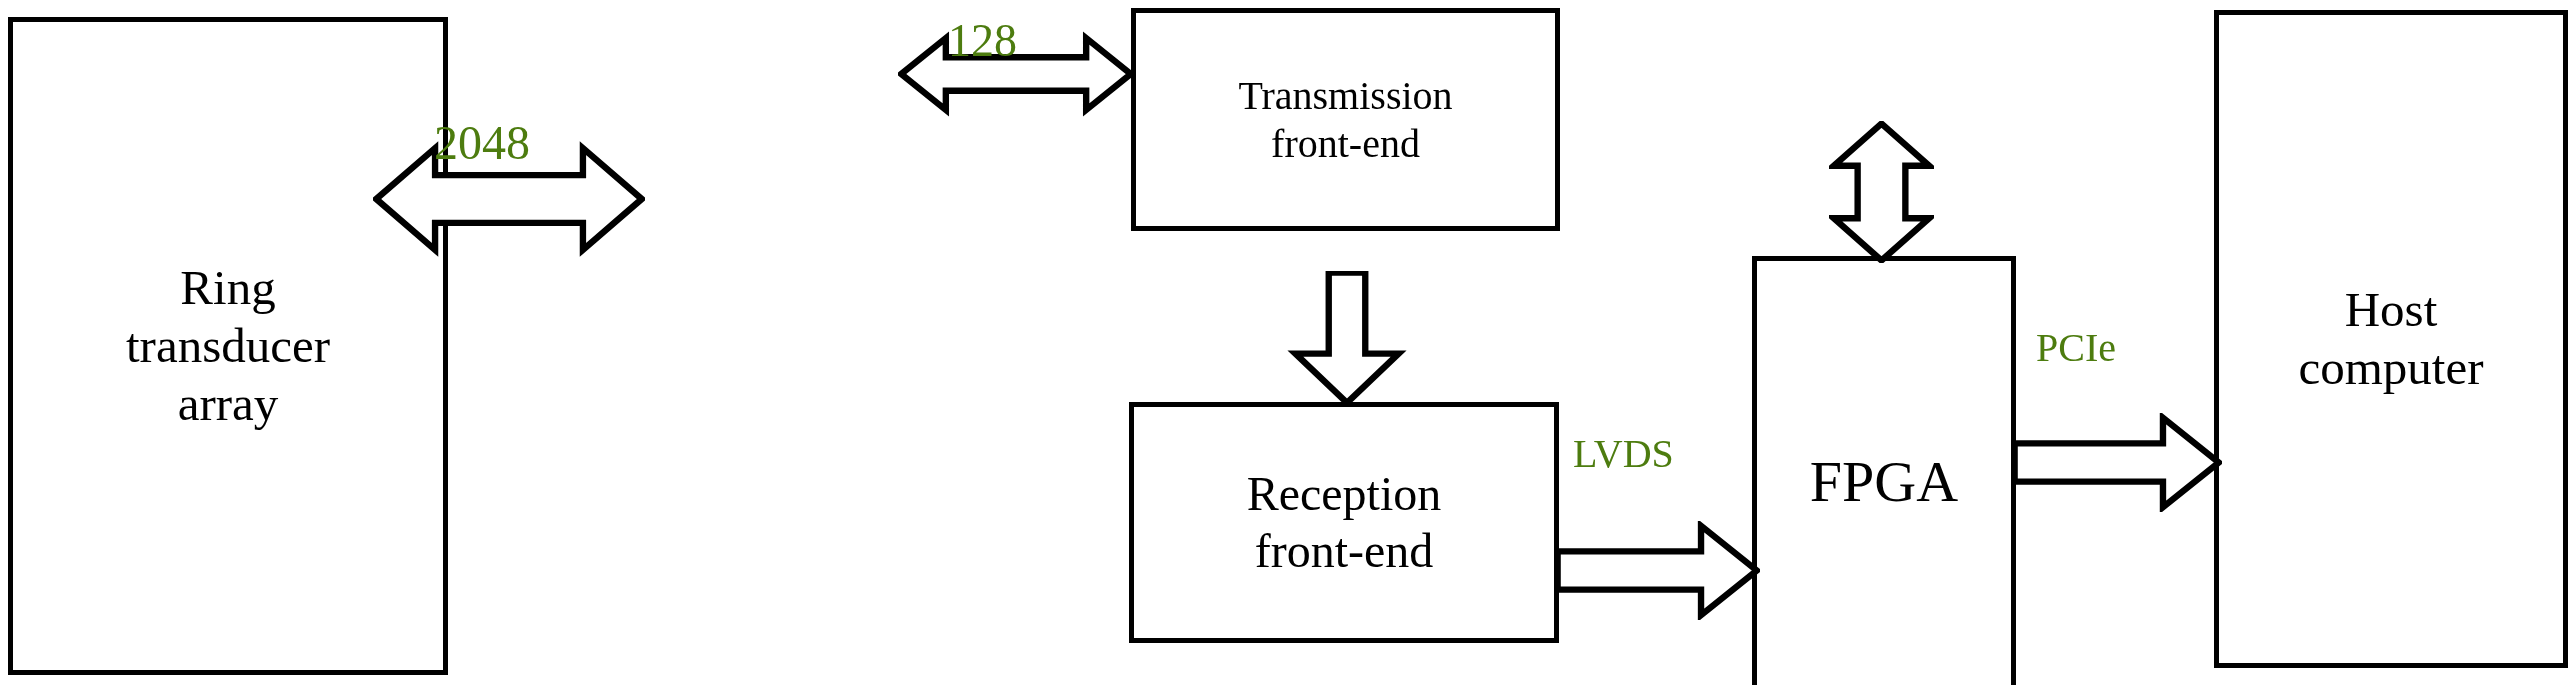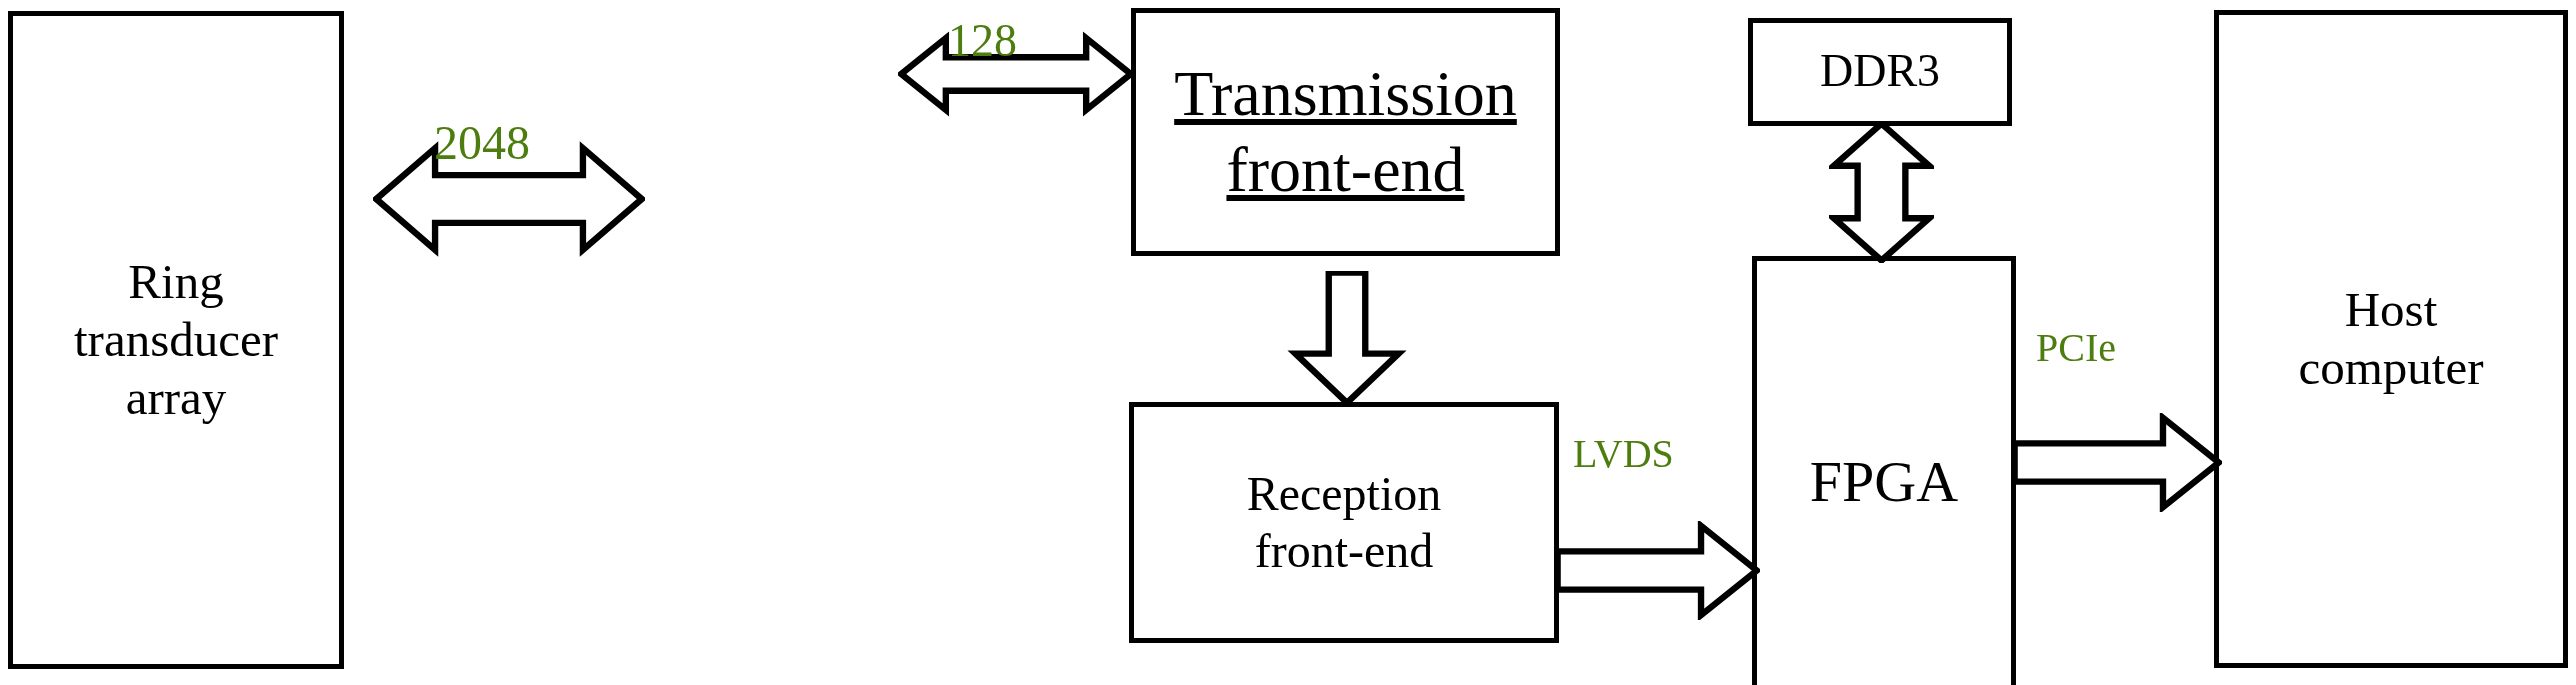--- a/index.html
+++ b/index.html
@@ -30,23 +30,23 @@
     text-align: center;
     line-height: 1.18;
     color: #000000;
   }
   .blk-label {
     display: block;
     white-space: pre-line;
     padding: 0 6.4px;
   }
   
-  #block-ring       { left:8px;   top:11px;  width:336px; height:658px; font-size:49px; }
+  #block-ring       { left:8px;   top:17px;  width:440px; height:658px; font-size:49px; }
   #block-mux        { left:642px;  top:9.6px;  width:260px; height:658px; font-size:49px; }
-  #block-tx         { left:1131px; top:8px;  width:429px; height:248px; font-size:64px;text-decoration:underline; }
+  #block-tx         { left:1131px; top:8px;  width:429px; height:223px; font-size:40px; }
   #block-rx         { left:1129px; top:402px; width:430px; height:241px; font-size:48px; }
   #block-ddr3       { left:1748px; top:17.5px;  width:264px; height:108px; font-size:46px; }
   #block-fpga       { left:1752px; top:256px; width:264px; height:453px; font-size:58px; }
   #block-host       { left:2214px; top:9.6px;  width:354px; height:658px; font-size:49px;justify-content:center; }
 
   .conn {
     position: absolute;
   }
   .conn svg { display:block; }
 
@@ -76,23 +76,20 @@
   <div class="blk" id="block-tx">
     <span class="blk-label">Transmission
 front-end</span>
   </div>
 
   <div class="blk" id="block-rx">
     <span class="blk-label">Reception
 front-end</span>
   </div>
 
-  <div class="blk" id="block-ddr3">
-    <span class="blk-label">DDR3</span>
-  </div>
 
   <div class="blk" id="block-fpga">
     <span class="blk-label">FPGA</span>
   </div>
 
   <div class="blk" id="block-host">
     <span class="blk-label">Host
 computer</span>
   </div>
 

